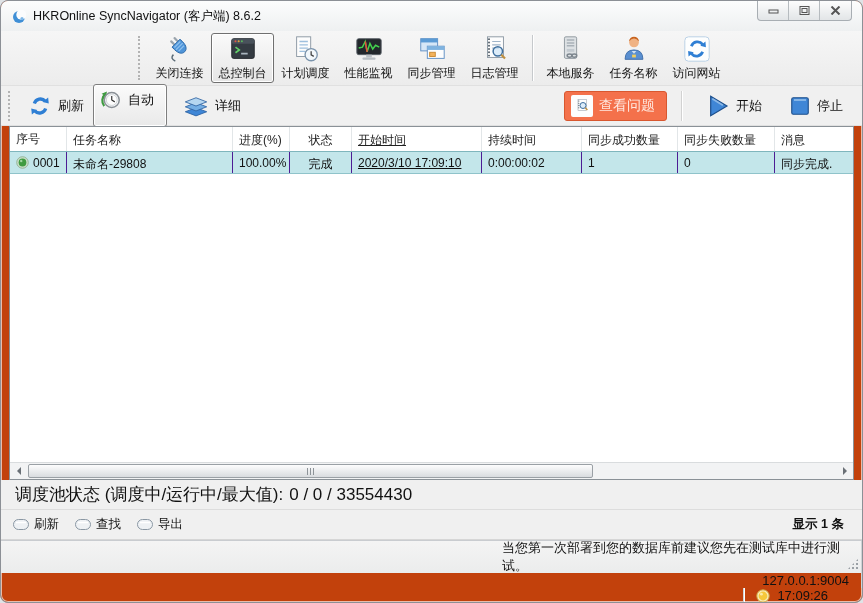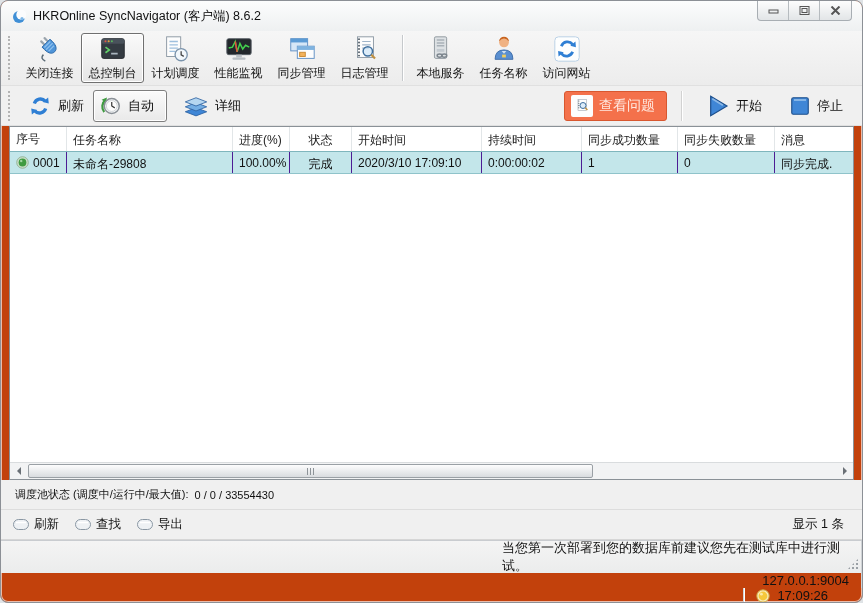--- a/index.html
+++ b/index.html
@@ -11,56 +11,56 @@
              background:linear-gradient(#fcfdfd,#eef0f1); font-size:12.5px; color:#111; position:relative; }
   .win-controls{ position:absolute; right:10px; top:0; display:flex; border:1px solid #a8aeb3; border-top:none;
                  border-radius:0 0 4px 4px; overflow:hidden; background:linear-gradient(#fdfdfd,#e2e5e7); }
   .win-btn{ width:31px; height:19px; display:flex; align-items:center; justify-content:center; border-right:1px solid #b6bbbf; cursor:default; }
   .win-btn:last-child{ border-right:none; }
   
   .menubar{ height:27px; display:flex; align-items:stretch; padding-left:12px; background:#f2f2f2; border-bottom:1px solid #e3e3e3; }
   .menu-item{ display:flex; align-items:center; padding:0 15px; font-size:12.5px; color:#111; }
   .menu-item.active{ background:#2f96f3; color:#fff; }
   
-  .toolbar{ height:55px; display:flex; align-items:center; padding:2px 4px; background:linear-gradient(#f6f6f6,#ececec); border-bottom:1px solid #e0e0e0; }
+  .toolbar{ height:55px; display:flex; align-items:center; padding:2px 4px; background:linear-gradient(#f6f6f6,#ececec); border-bottom:1px solid #e0e0e0;justify-content:center; }
   .grip{ width:3px; height:44px; border-left:2px dotted #b3b3b3; margin:0 7px 0 3px; }
   .tb-item{ width:63px; height:50px; display:flex; flex-direction:column; align-items:center; justify-content:center; gap:1px; font-size:12px; color:#111; border:1px solid transparent; border-radius:3px; }
   .tb-item.active{ border:1px solid #707070; background:linear-gradient(#fafafa,#e6e6e6); box-shadow: inset 0 0 0 1px #fff; }
   .tb-sep{ width:1px; height:46px; background:#c6c9cc; box-shadow:1px 0 0 #fff; margin:0 6px; }
   
   .actionbar{ height:40px; display:flex; align-items:center; padding:0 10px 0 4px; background:#f0f0f0; border-bottom:1px solid #e0e0e0; }
   .ab-item{ display:flex; align-items:center; gap:5px; font-size:13px; color:#111; padding:3px 8px; border:1px solid transparent; }
-  .ab-item.boxed{ border:1px solid #7e7e7e; border-radius:3px; background:linear-gradient(#fbfbfb,#e9e9e9); box-shadow: inset 0 0 0 1px #fff; padding:3px 12px 3px 5px; }
+  .ab-item.boxed{ border:1px solid #7e7e7e; border-radius:3px; background:linear-gradient(#fbfbfb,#e9e9e9); box-shadow: inset 0 0 0 1px #fff; padding:3px 12px 14px 5px; }
   .ab-right{ margin-left:auto; display:flex; align-items:center; gap:8px; }
   .issues-btn{ display:flex; align-items:center; gap:6px; background:#f4714b; border:1px solid #d8572f; border-radius:3px; padding:3px 11px 3px 6px; color:#ffe9e0; font-size:14px; }
   .issues-icon-box{ width:22px; height:22px; background:#fdfdfd; border-radius:2px; display:flex; align-items:center; justify-content:center; }
   .ab-sep{ width:1px; height:30px; background:#d2d2d2; box-shadow:1px 0 0 #fff; margin:0 6px; }
   
   .grid{ margin:0 8px; height:354px; border:1px solid #8a9197; background:#fff; position:relative; overflow:hidden; }
   .grid-header{ display:flex; height:24px; background:#fff; }
   .gh-col{ font-size:12px; color:#222; padding:5px 6px 0; border-right:1px solid #e2e6e8; white-space:nowrap; overflow:hidden; }
   .grid-row{ display:flex; height:23px; background:#c3e6ea; border-top:1px solid #7fb6bd; border-bottom:1px solid #8fc3ca; align-items:stretch; font-size:12px; color:#111; }
   .gr-cell{ padding:4px 6px 0; border-right:1px solid #4c1d95; white-space:nowrap; overflow:hidden; }
   .c0{width:57px; flex:none; display:flex; align-items:center; gap:4px; padding-top:0;}
   .c1{width:166px; flex:none;} .c2{width:57px; flex:none;} .c3{width:62px; flex:none; text-align:center;}
-  .c4{width:130px; flex:none;} .c5{width:100px; flex:none;} .c6{width:96px; flex:none;} .c7{width:97px; flex:none;}
+  .c4{width:130px; flex:none;text-decoration:underline;} .c5{width:100px; flex:none;} .c6{width:96px; flex:none;} .c7{width:97px; flex:none;}
   .c8{flex:1; border-right:none;}
   
   .hscroll{ position:absolute; left:0; right:0; bottom:0; height:17px; background:#f2f3f4; border-top:1px solid #d9dcde; }
   .hs-btn{ position:absolute; top:0; width:17px; height:16px; display:flex; align-items:center; justify-content:center; }
   .hs-btn.left{ left:0; } .hs-btn.right{ right:0; }
   .hs-thumb{ position:absolute; left:18px; top:1px; width:565px; height:14px; border:1px solid #9aa0a5; border-radius:2px;
              background:linear-gradient(#fdfdfd,#d9dcdf); display:flex; align-items:center; justify-content:center; gap:2px; }
   .hs-thumb i{ width:1px; height:7px; background:#8d9398; }
   
-  .scheduler{ height:30px; display:flex; align-items:center; gap:6px; padding:0 14px; font-size:11px; color:#111; background:#f0f0f0; border-bottom:1px solid #dddddd; }
+  .scheduler{ height:30px; display:flex; align-items:center; gap:6px; padding:0 14px; font-size:17px; color:#111; background:#f0f0f0; border-bottom:1px solid #dddddd; }
   
   .listbar{ height:30px; display:flex; align-items:center; gap:16px; padding:0 12px; font-size:12.5px; color:#111; background:#f0f0f0; border-bottom:1px solid #d6d6d6; }
   .lb-item{ display:flex; align-items:center; gap:5px; }
-  .lb-count{ margin-left:auto; padding-right:6px; }
+  .lb-count{ margin-left:auto; padding-right:6px;font-weight:bold; }
   
   .statusbar{ height:33px; display:flex; align-items:flex-end; font-size:13px; color:#111; background:linear-gradient(#f4f4f4,#ebecec); border-top:1px solid #c9ccd0; position:relative;flex-direction:column; }
   .sb-sec{ display:flex; align-items:center; height:100%; padding:0 12px; border-right:1px solid #cfd3d6; box-shadow:1px 0 0 #fff; }
   .sb-spacer{ flex:1; height:100%; }
   .sb-time{ display:flex; align-items:center; gap:7px; height:100%; padding:0 34px 0 12px; border-left:1px solid #cfd3d6; box-shadow:inset 1px 0 0 #fff; }
   .sb-grip{ position:absolute; right:3px; bottom:3px; width:12px; height:12px;
             background: radial-gradient(circle at 2px 2px,#9aa0a5 1px,transparent 1.2px) 0 0/4px 4px; clip-path: polygon(100% 0,100% 100%,0 100%); }
   svg{ display:block; }
 </style>
 </head>

